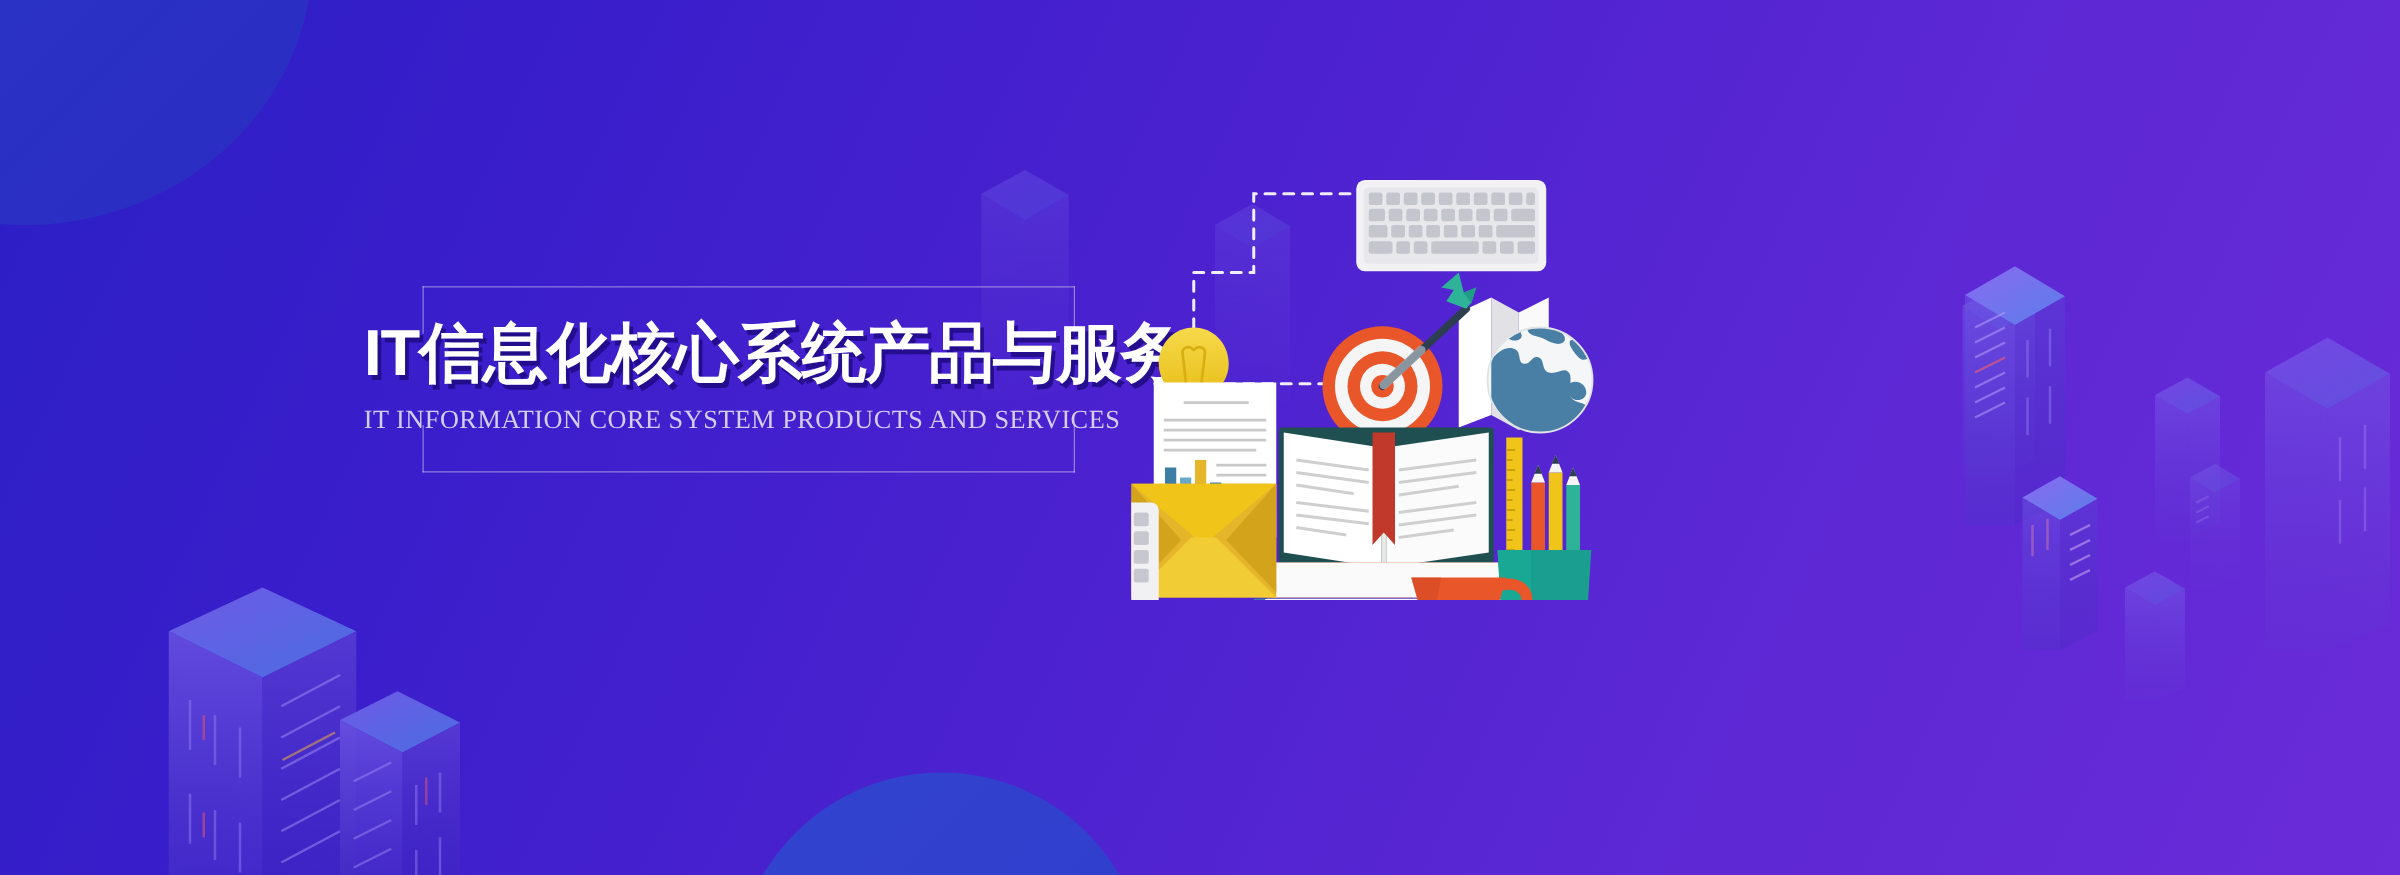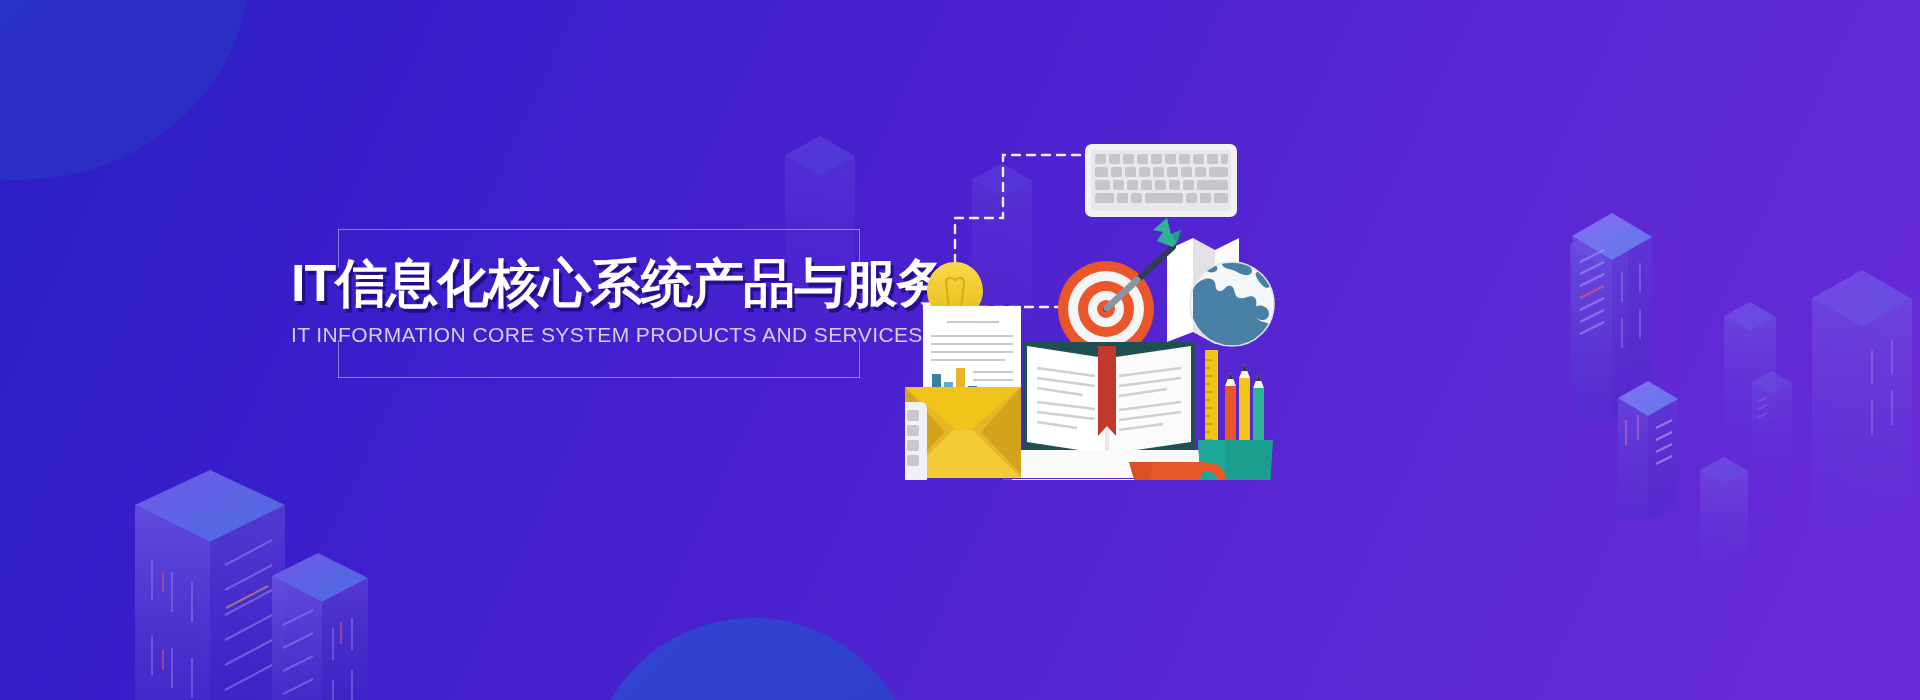--- a/index.html
+++ b/index.html
@@ -54,21 +54,21 @@
     text-shadow: 3px 4px 0 rgba(30,10,130,.85);
     font-family:"Liberation Sans","DejaVu Sans",sans-serif;
   }
   #title-sub {
     position:absolute;
     left:-47px; top:94px;
     color:#d5cdf2;
     font-size:21px;
     letter-spacing:.4px;
     white-space:nowrap;
-    font-family:Liberation Sans, sans-serif;
+    font-family:Liberation Serif, serif;
   }
 
   
   #illustration { position:absolute; left:905px; top:110px; width:400px; height:370px; }
   #illustration svg { display:block; }
 </style>
 </head>
 <body>
 
 <div id="banner">

